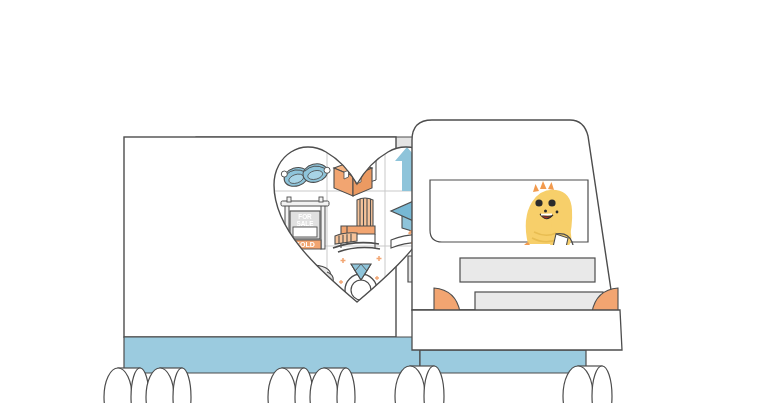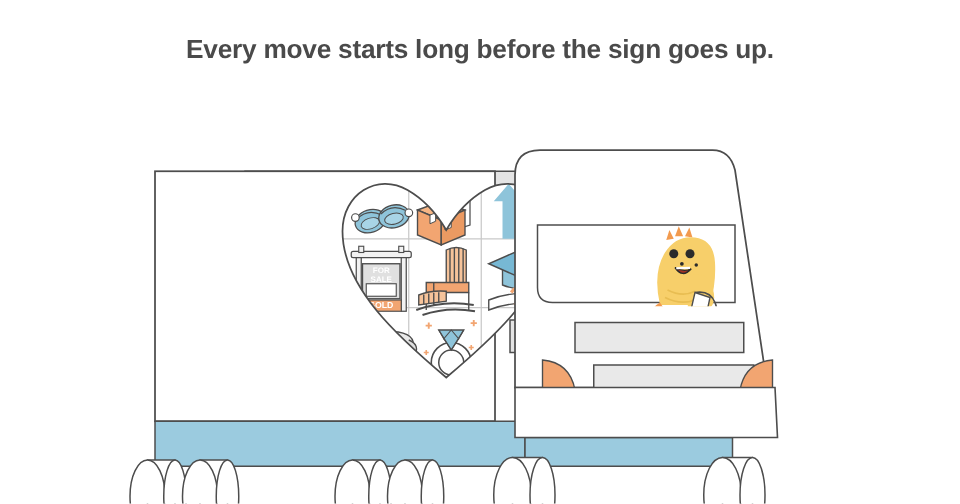--- a/index.html
+++ b/index.html
@@ -43,21 +43,20 @@
     display: block;
     width: 768px;
     height: 343px;
   }
 </style>
 </head>
 <body>
 
 <div class="page">
 
-  <div class="headline">Every move starts long before the sign goes up.</div>
 
   <div class="illustration">
     <svg viewBox="0 0 768 343" xmlns="http://www.w3.org/2000/svg">
       <defs>
         <clipPath id="heartClip">
           <path d="M274,125
                    C274,95 302,78 326,92
                    C340,100 350,112 357,124
                    C364,112 374,100 388,92
                    C412,78 440,95 440,125

